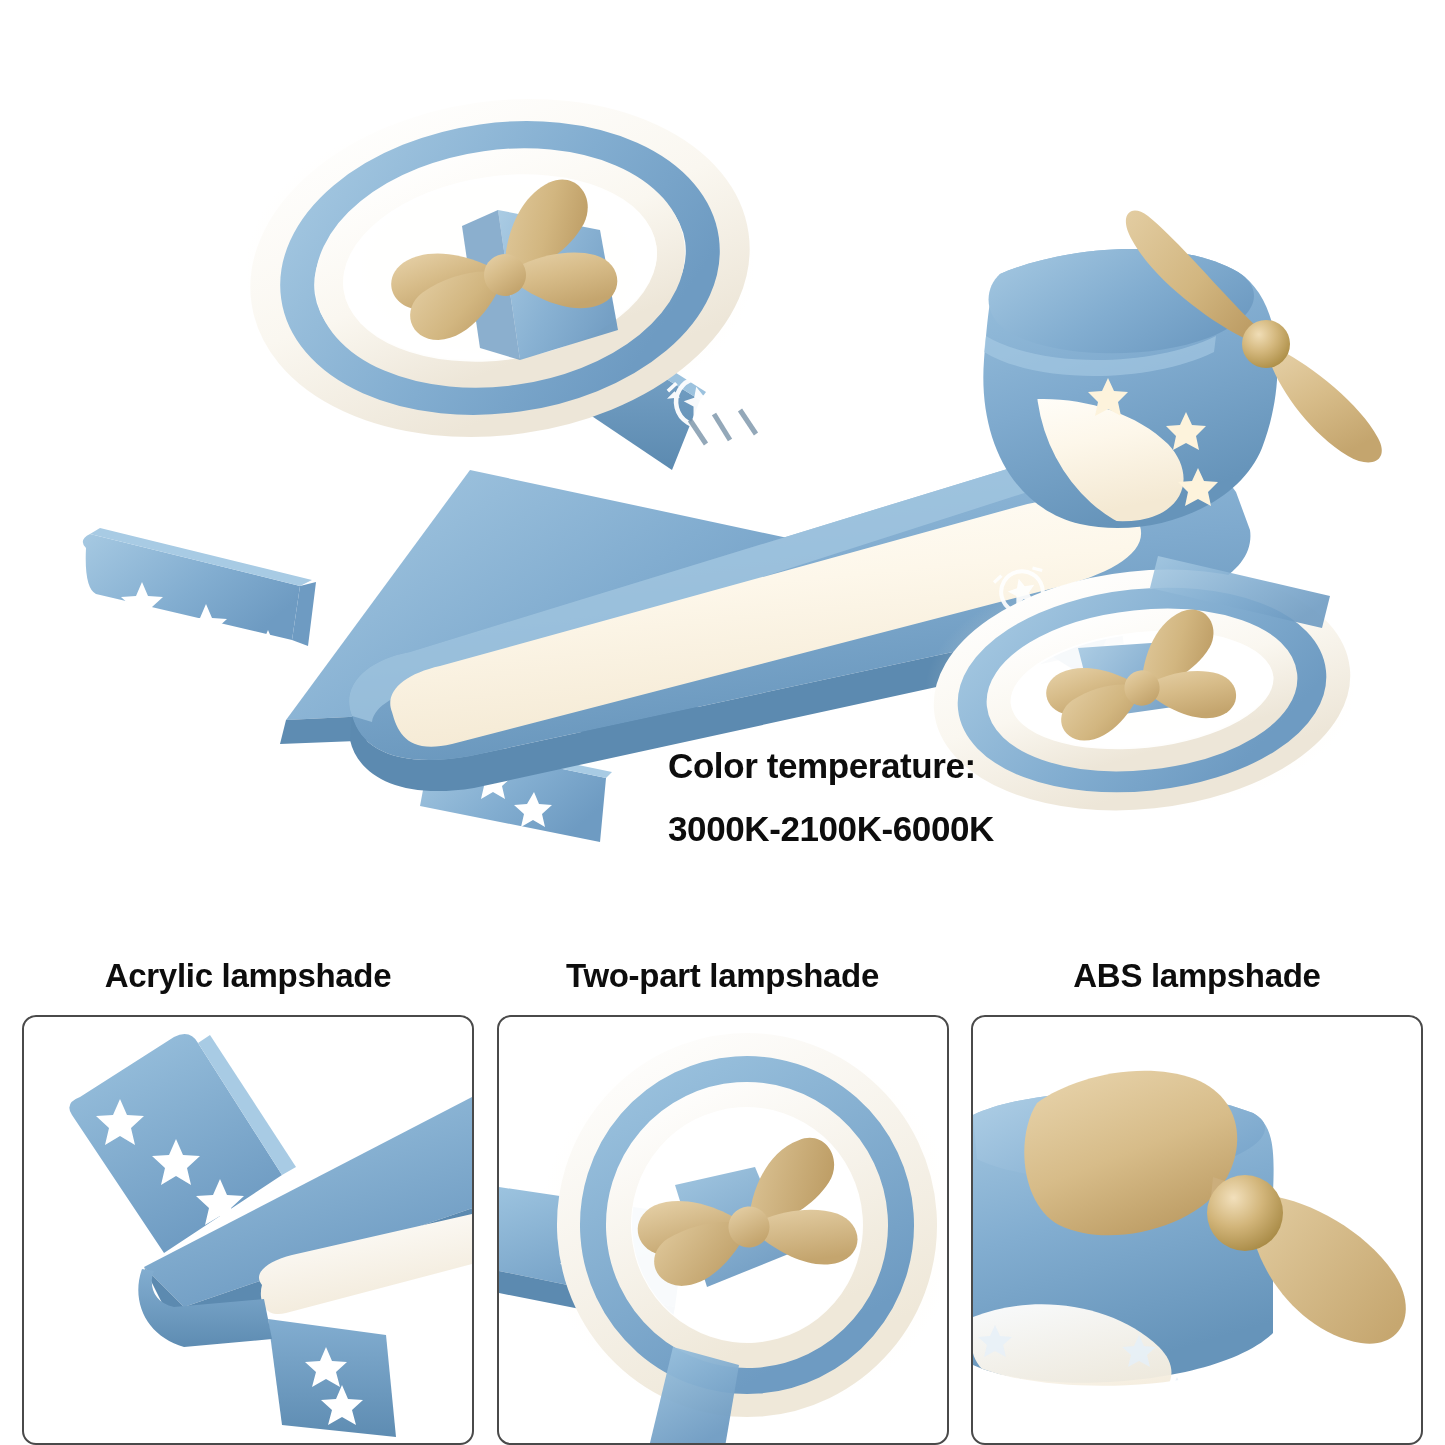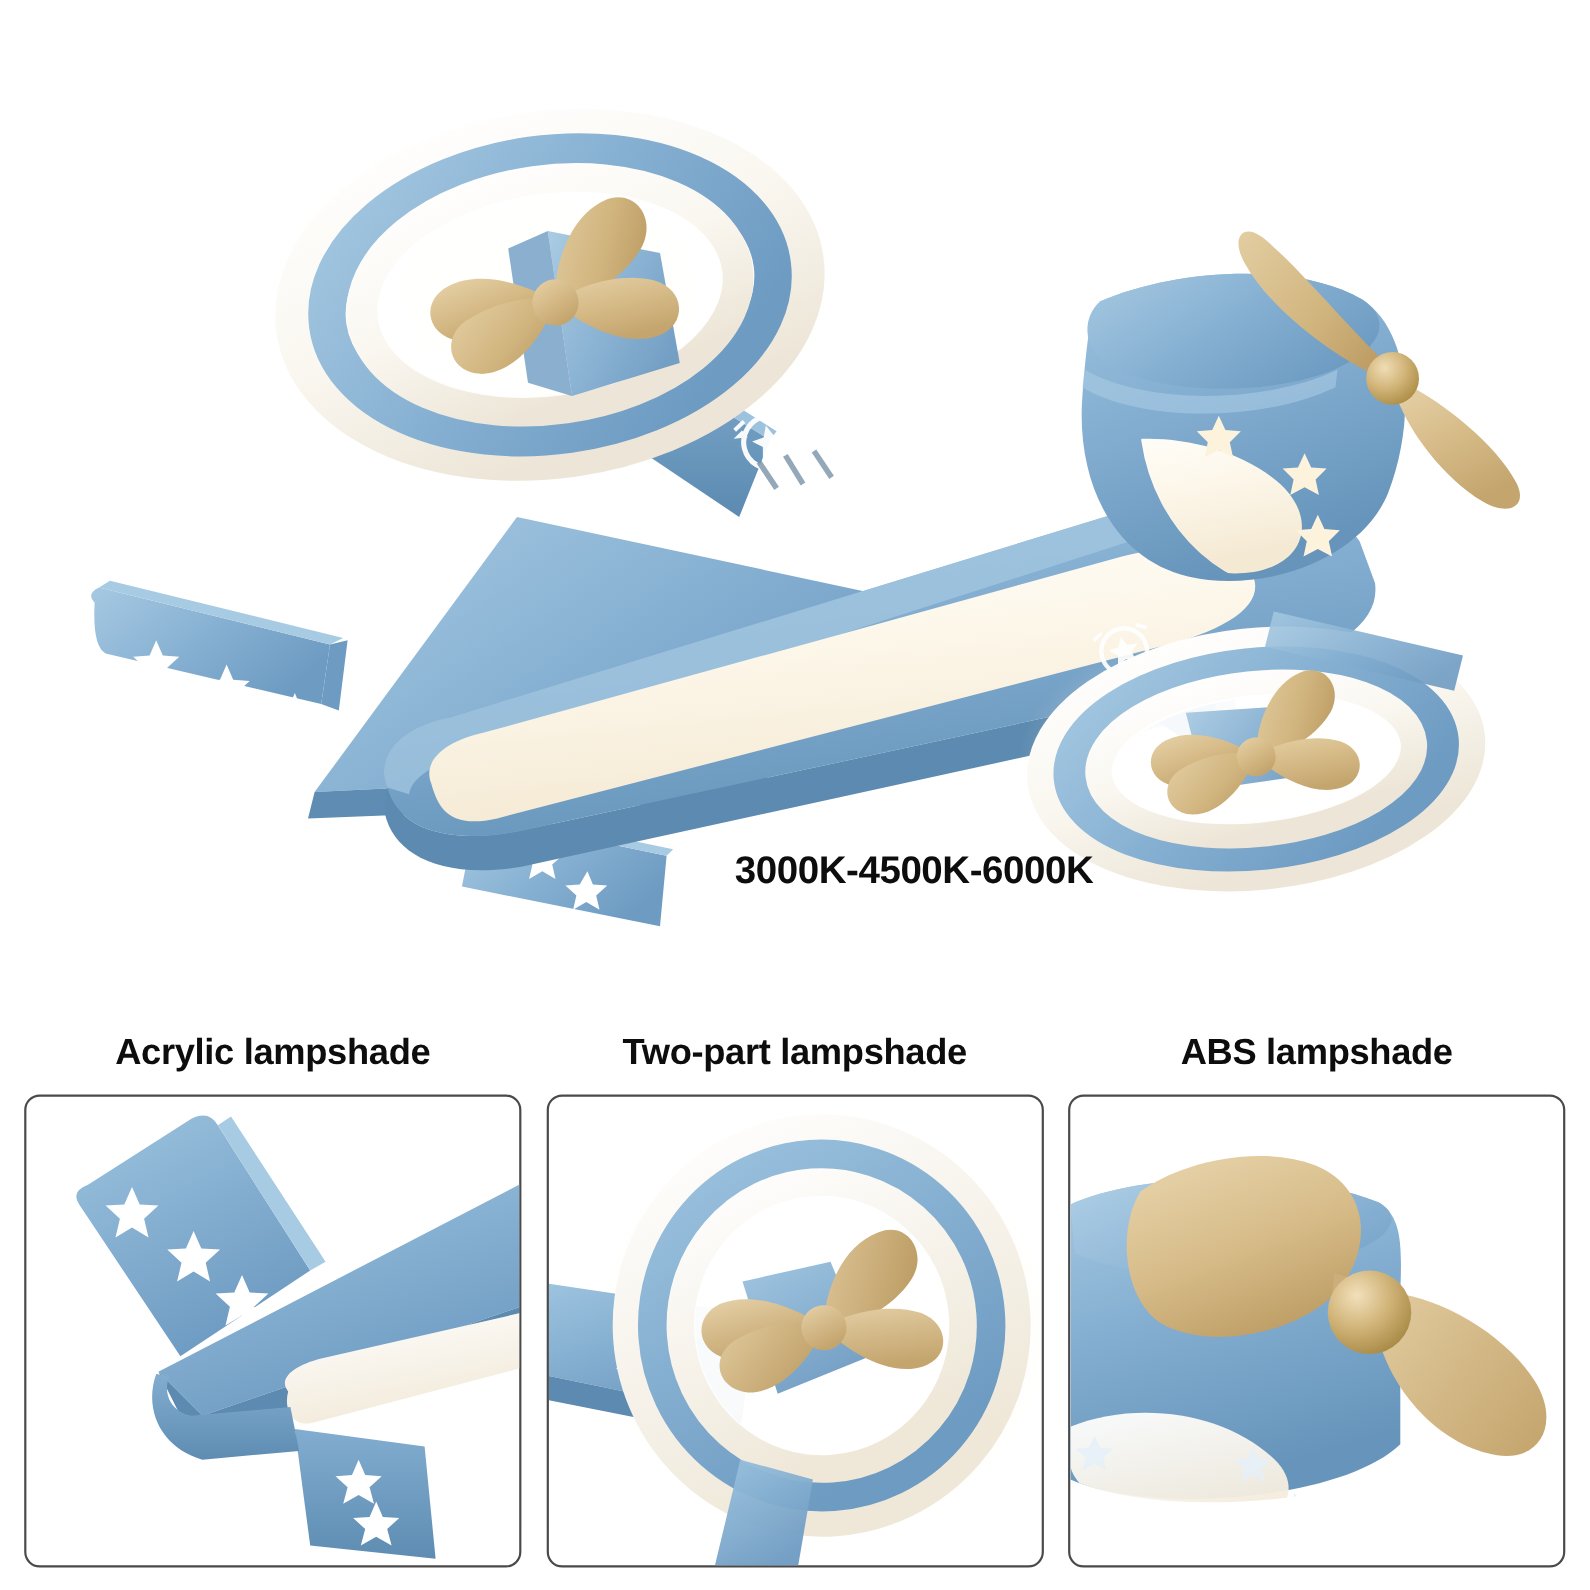--- a/index.html
+++ b/index.html
@@ -50,20 +50,21 @@
   
   #features {
     position: absolute;
     left: 0;
     top: 925px;
     width: 1445px;
     height: 520px;
     display: flex;
     justify-content: space-between;
     padding: 0 22px;
+    align-items: flex-end;
   }
   .feature {
     width: 452px;
     display: flex;
     flex-direction: column;
     align-items: center;
   }
   .feature-caption {
     font-size: 33px;
     font-weight: bold;
@@ -305,21 +306,22 @@
         <circle cx="0" cy="0" r="21" fill="url(#gGold)"></circle>
       </g>
     </g>
 
     <g>
       <path d="M1158 556 L1330 596 L1322 628 L1150 588 Z" fill="url(#gBodyTop)" opacity="0.9"></path>
     </g>
   </svg>
 
   <div id="color-temp-block">
-    <div id="color-temp-value">3000K-4500K-6000K</div>
+    <div id="color-temp-label">Color temperature:</div>
+    <div id="color-temp-value">3000K-2100K-6000K</div>
   </div>
 </div>
 
 <div id="features">
 
   <div class="feature">
     <div class="feature-caption">Acrylic lampshade</div>
     <div class="feature-frame">
       <svg width="452" height="430" viewBox="0 0 452 430">
         <defs>

